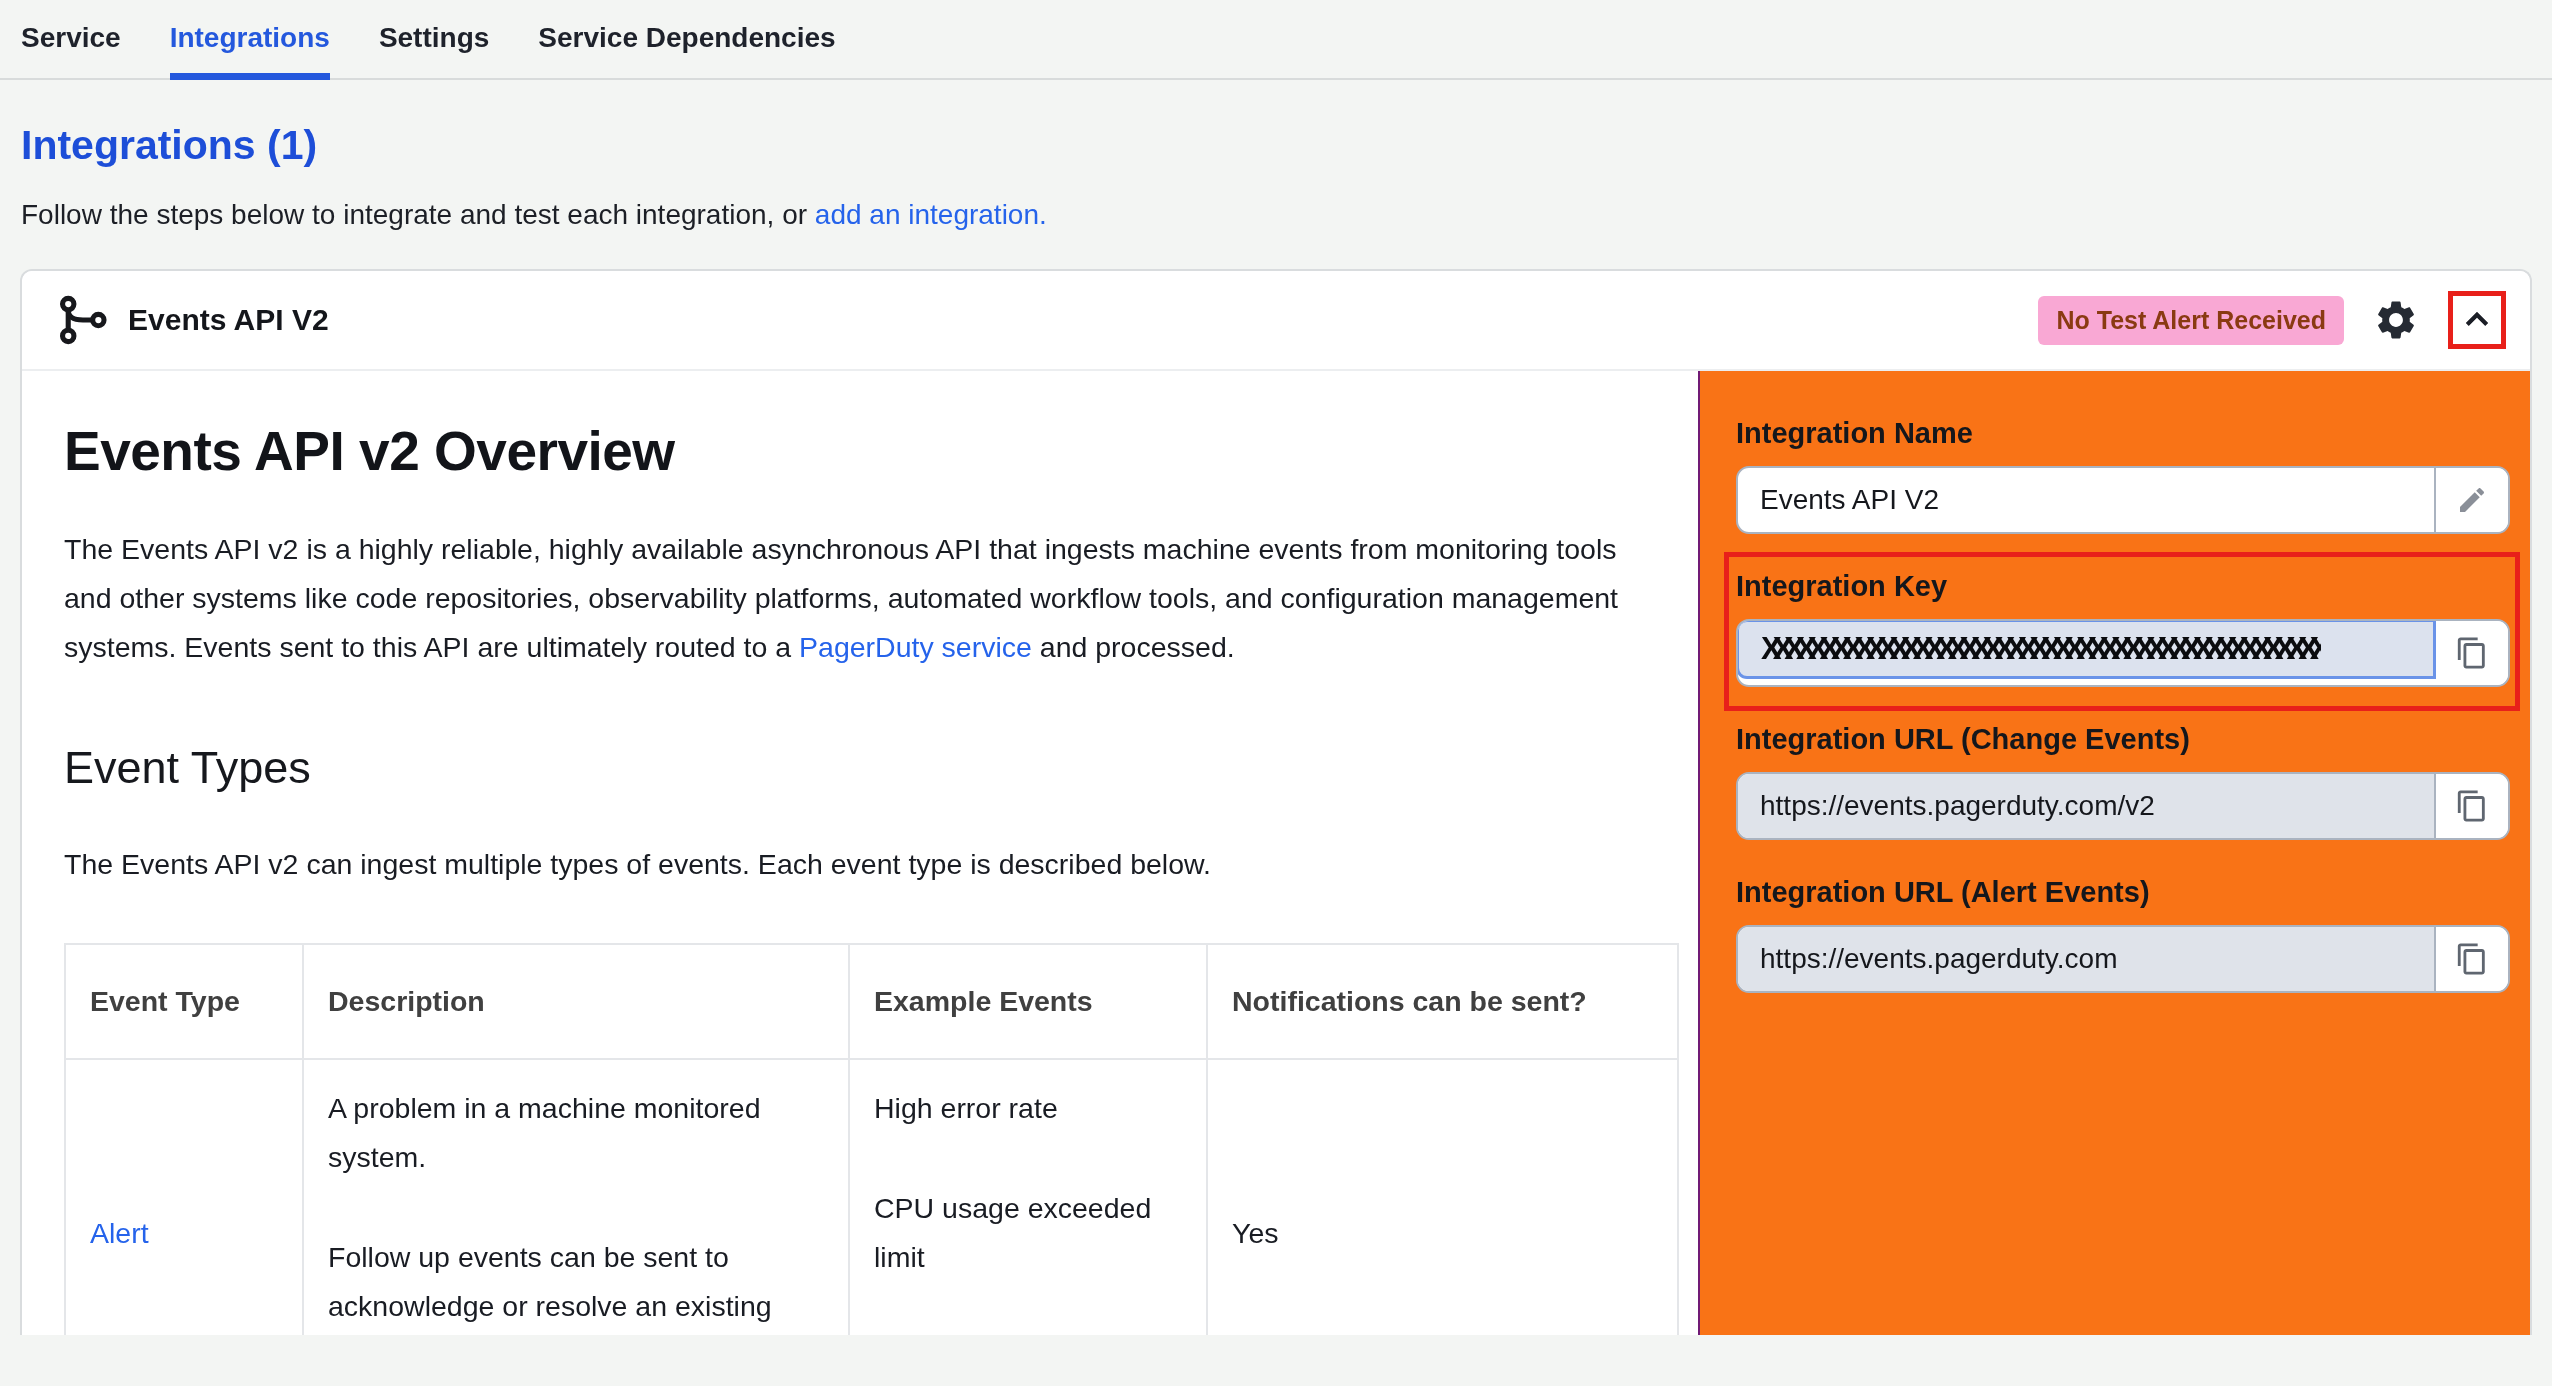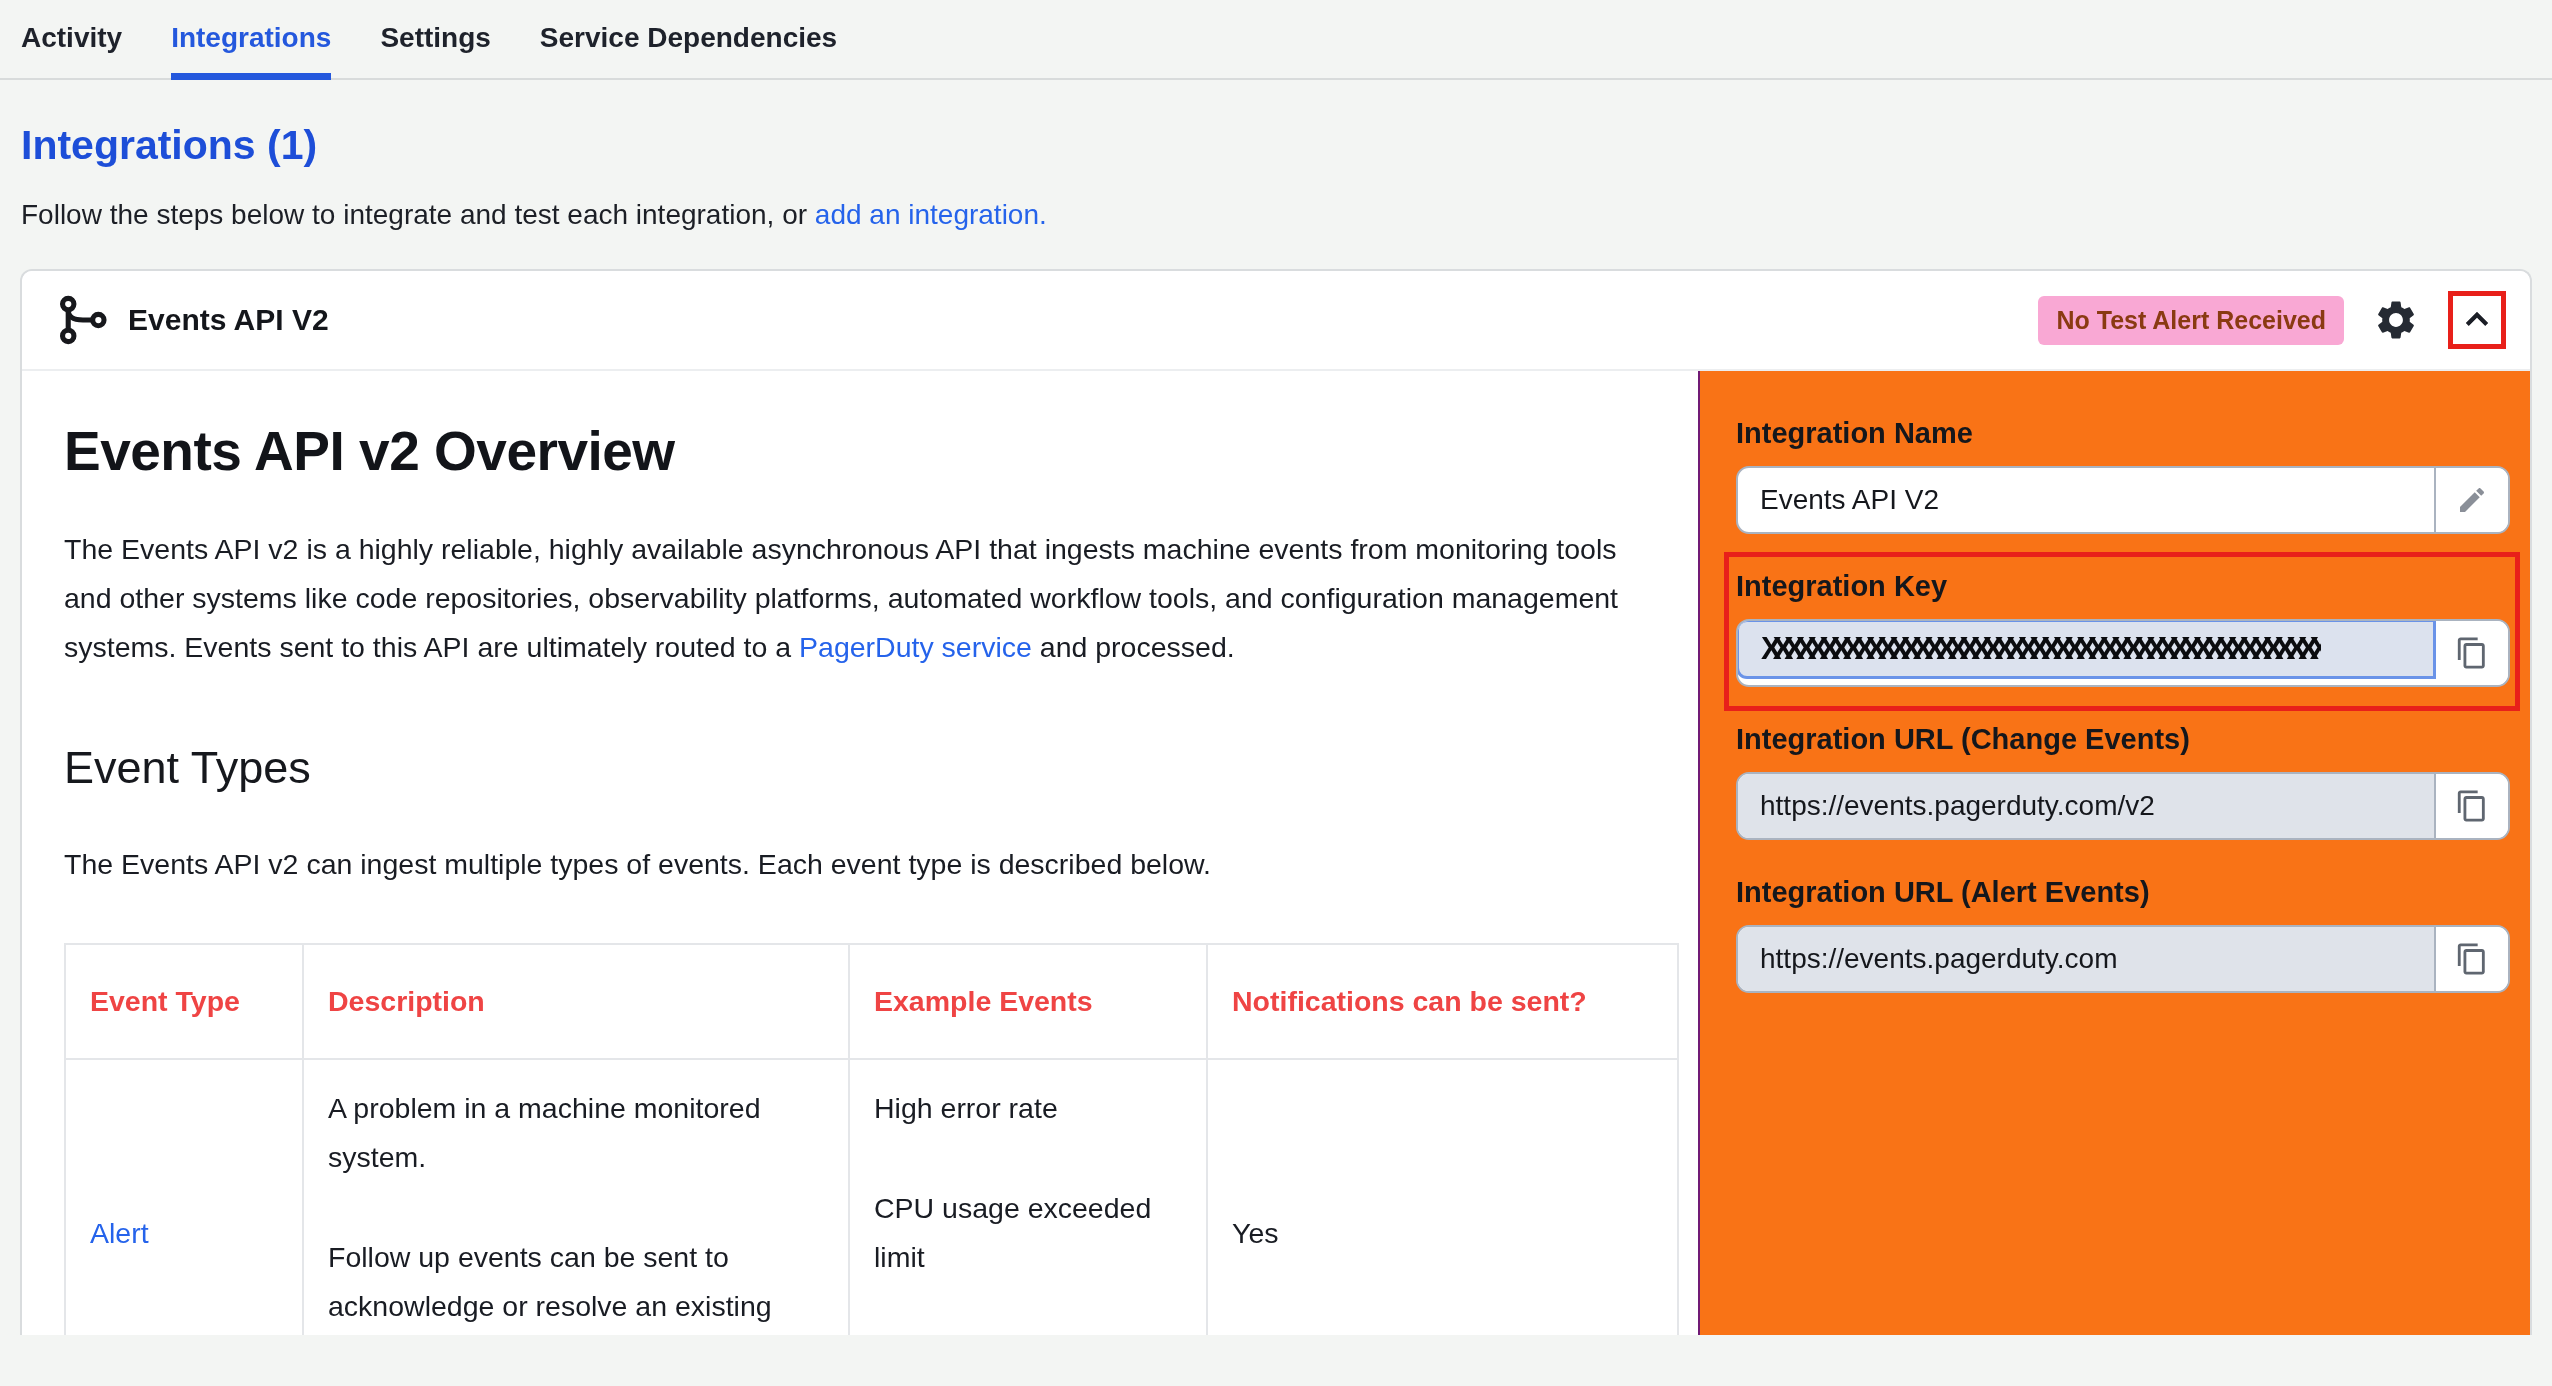--- a/index.html
+++ b/index.html
@@ -58,21 +58,21 @@
 
   
   .main { flex:1; padding:24px 30px 0 36px; overflow:hidden; }
   .overview-title { font-size:55px; font-weight:800; color:#121419; margin-top:24px; letter-spacing:-0.5px; }
   .body-text { font-size:28.5px; line-height:49px; color:#191c23; margin-top:42px; max-width:1600px; }
   .section-title { font-size:45px; font-weight:400; color:#16181d; margin-top:70px; }
   .event-text { margin-top:46px; }
 
   table.events { border-collapse:collapse; table-layout:fixed; width:1613px; margin-top:54px; }
   .events th, .events td { border:2px solid #e4e6e9; font-size:28.5px; text-align:left; }
-  .events th { font-weight:700; padding:40px 24px; color:#ef4444; }
+  .events th { font-weight:700; padding:40px 24px; color:#404040; }
   .events td { padding:24px; line-height:49px; color:#191c23; }
   td.cell-mid { vertical-align:middle; }
   td.cell-top { vertical-align:top; }
   .events td p { margin:0 0 51px 0; }
   .events td p:last-child { margin-bottom:0; }
 
   
   .sidebar {
     width:832px; flex:none; background:#f97316;
     border-left:2px solid #701a75; padding:46px 20px 0 36px;
@@ -106,21 +106,21 @@
   .key-text {
     font-weight:700; font-size:31px; letter-spacing:-9px; color:#0b0c0f;
     white-space:nowrap; overflow:hidden;
   }
   svg { display:block; }
 </style>
 </head>
 <body>
 
 <nav class="tabbar">
-  <div class="tab">Activity</div>
+  <div class="tab">Service</div>
   <div class="tab active">Integrations</div>
   <div class="tab">Settings</div>
   <div class="tab">Service Dependencies</div>
 </nav>
 
 <h1 class="page-title">Integrations (1)</h1>
 <p class="intro"><span>Follow the steps below to integrate and test each integration, or </span><a>add an integration.</a></p>
 
 <section class="card">
 

